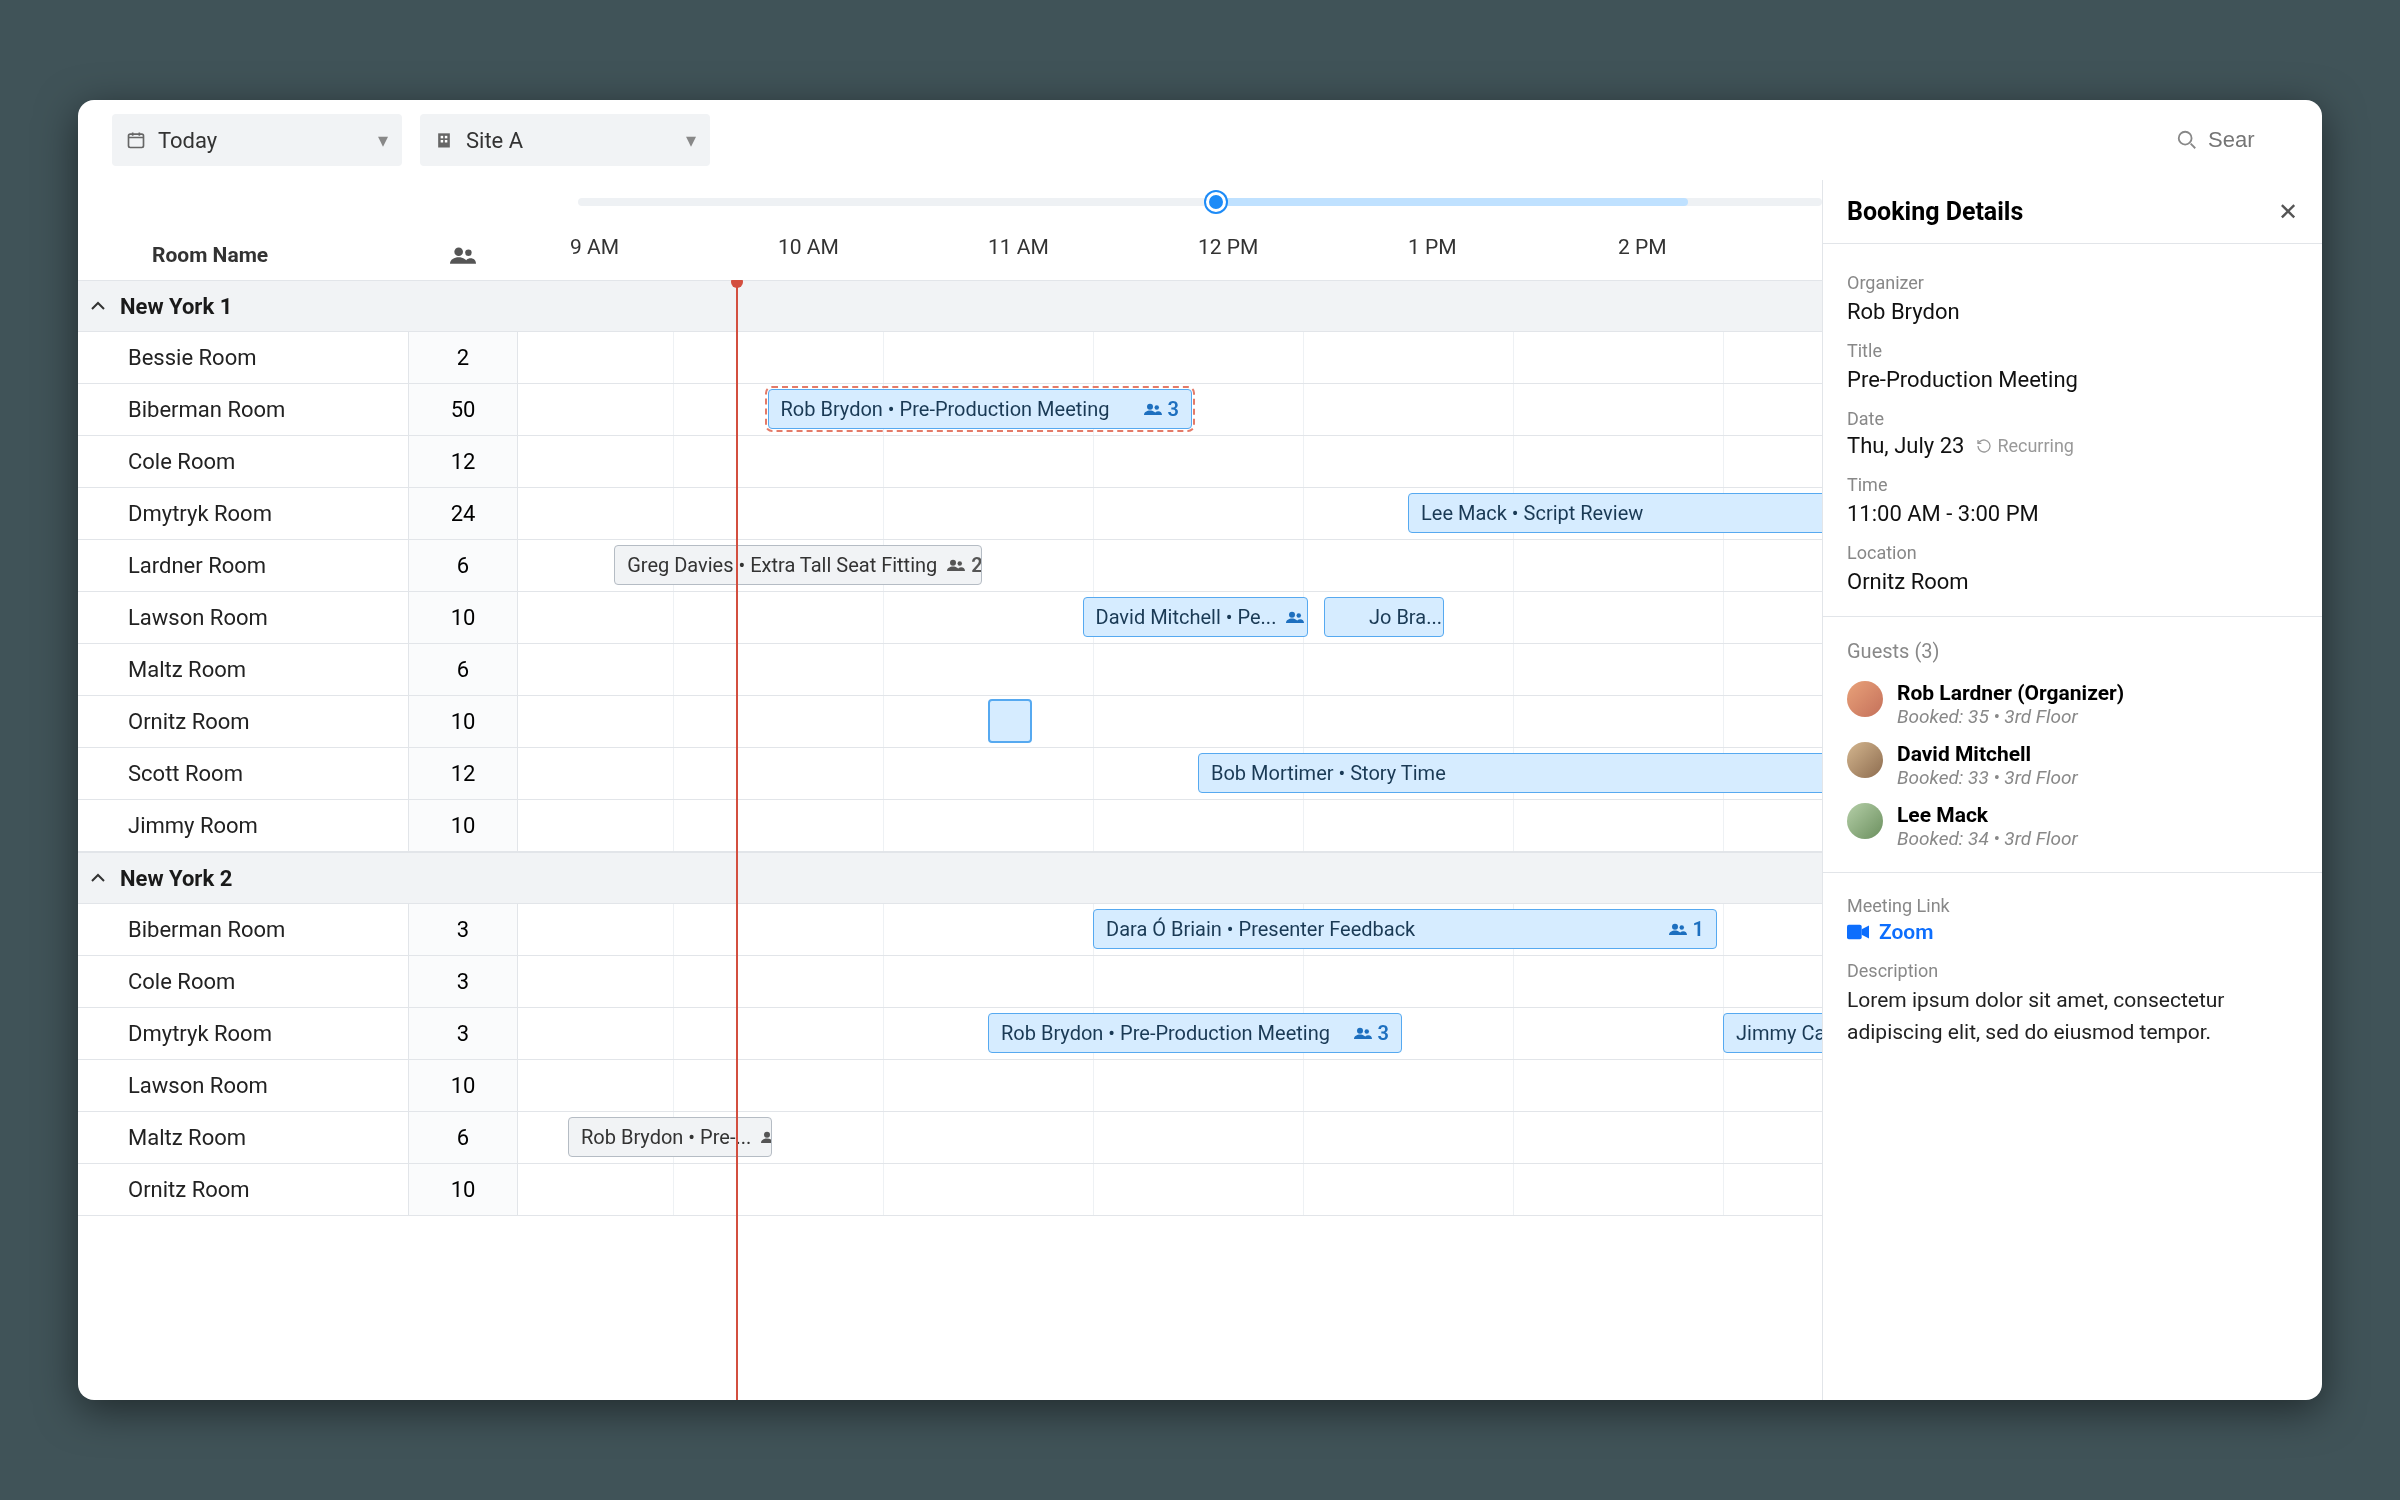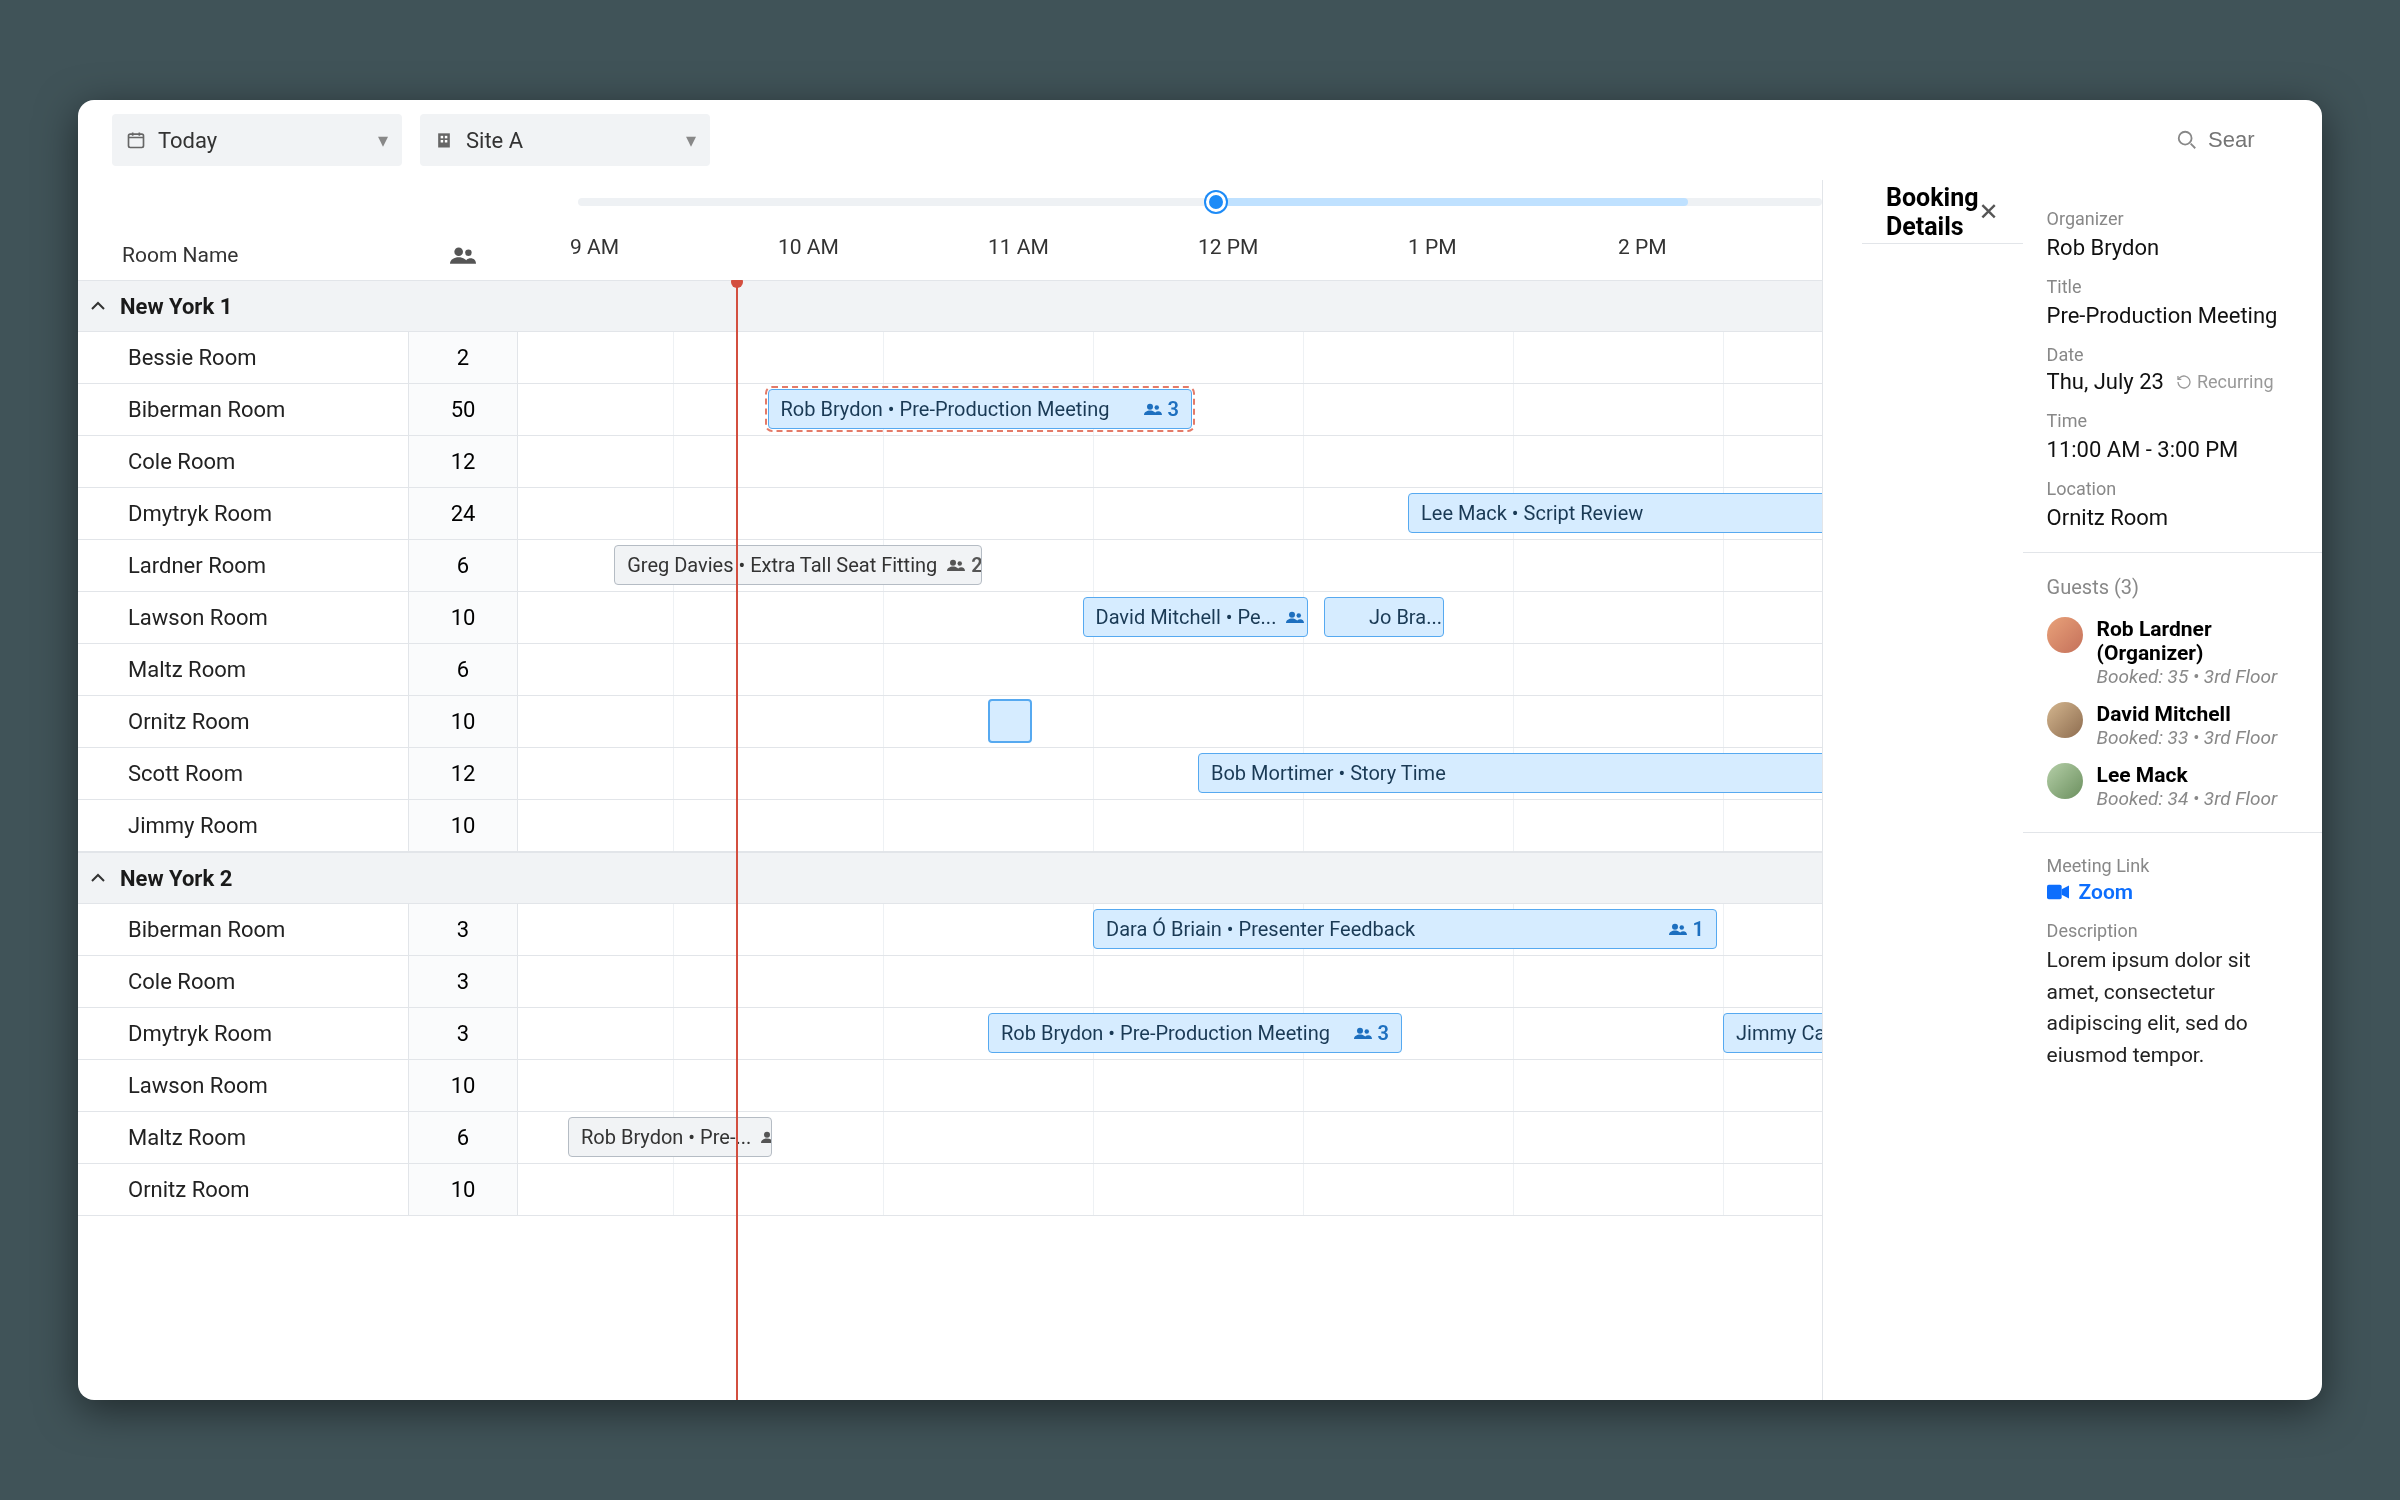--- a/index.html
+++ b/index.html
@@ -36,40 +36,40 @@
     display:flex; align-items:center; padding: 0 14px; gap:12px;
     color:#333; font-size: 22px; cursor:pointer; position:relative;
   }
   .dd.small { width: 290px; }
   .dd .caret { margin-left:auto; color:#888; font-size: 20px; }
   .search-box { margin-left:auto; display:flex; align-items:center; gap:10px; color:#888; font-size:22px;}
   .search-box input { border:none; outline:none; font-size:22px; width: 80px; background:transparent; color:#555;}
   
   .main { flex:1; display:flex; overflow:hidden;}
   .timeline-area { flex:1; position:relative; overflow:hidden; }
-  .details-panel { width: 500px; border-left: 1px solid #e2e5e9; display:flex; flex-direction:row;padding-left:39px;}
+  .details-panel { width: 500px; border-left: 1px solid #e2e5e9; display:flex; flex-direction:column;}
   
   .slider-track {
     position:absolute; top: 18px; left: 500px; right: 0;
     height: 8px; background:#eef1f4; border-radius: 4px;
   }
   .slider-fill {
     position:absolute; top:18px; left: 1130px; width: 480px; height:8px;
     background:#bfe1ff; border-radius: 4px;
   }
   .slider-handle {
     position:absolute; top: 12px; left: 1128px; width:20px; height:20px;
     background:#1d8bf7; border:3px solid #fff; border-radius:50%;
     box-shadow: 0 0 0 2px #1d8bf7;
   }
   .columns-header {
     position:absolute; top:55px; left:0; right:0; height:40px;
     display:flex; font-size: 21px; color:#333;
   }
-  .col-roomname { width: 330px; padding-left: 44px; display:flex; align-items:center; font-weight:400;}
+  .col-roomname { width: 330px; padding-left: 74px; display:flex; align-items:center; font-weight:700;}
   .col-cap { width: 110px; display:flex; align-items:center; justify-content:center; color:#555;}
   .hour-labels { flex:1; position:relative; }
   .hour-label { position:absolute; top:0; color:#333; font-size:21px;}
   
   .rows { position:absolute; top:100px; left:0; right:0; bottom:0; overflow:hidden;}
   .group-row {
     height: 52px; background:#f1f3f5; border-top:1px solid #e2e5e9; border-bottom:1px solid #e2e5e9;
     display:flex; align-items:center; padding-left: 12px; font-weight:700; font-size:22px; color:#1a1a1a;
     gap:10px;
   }

